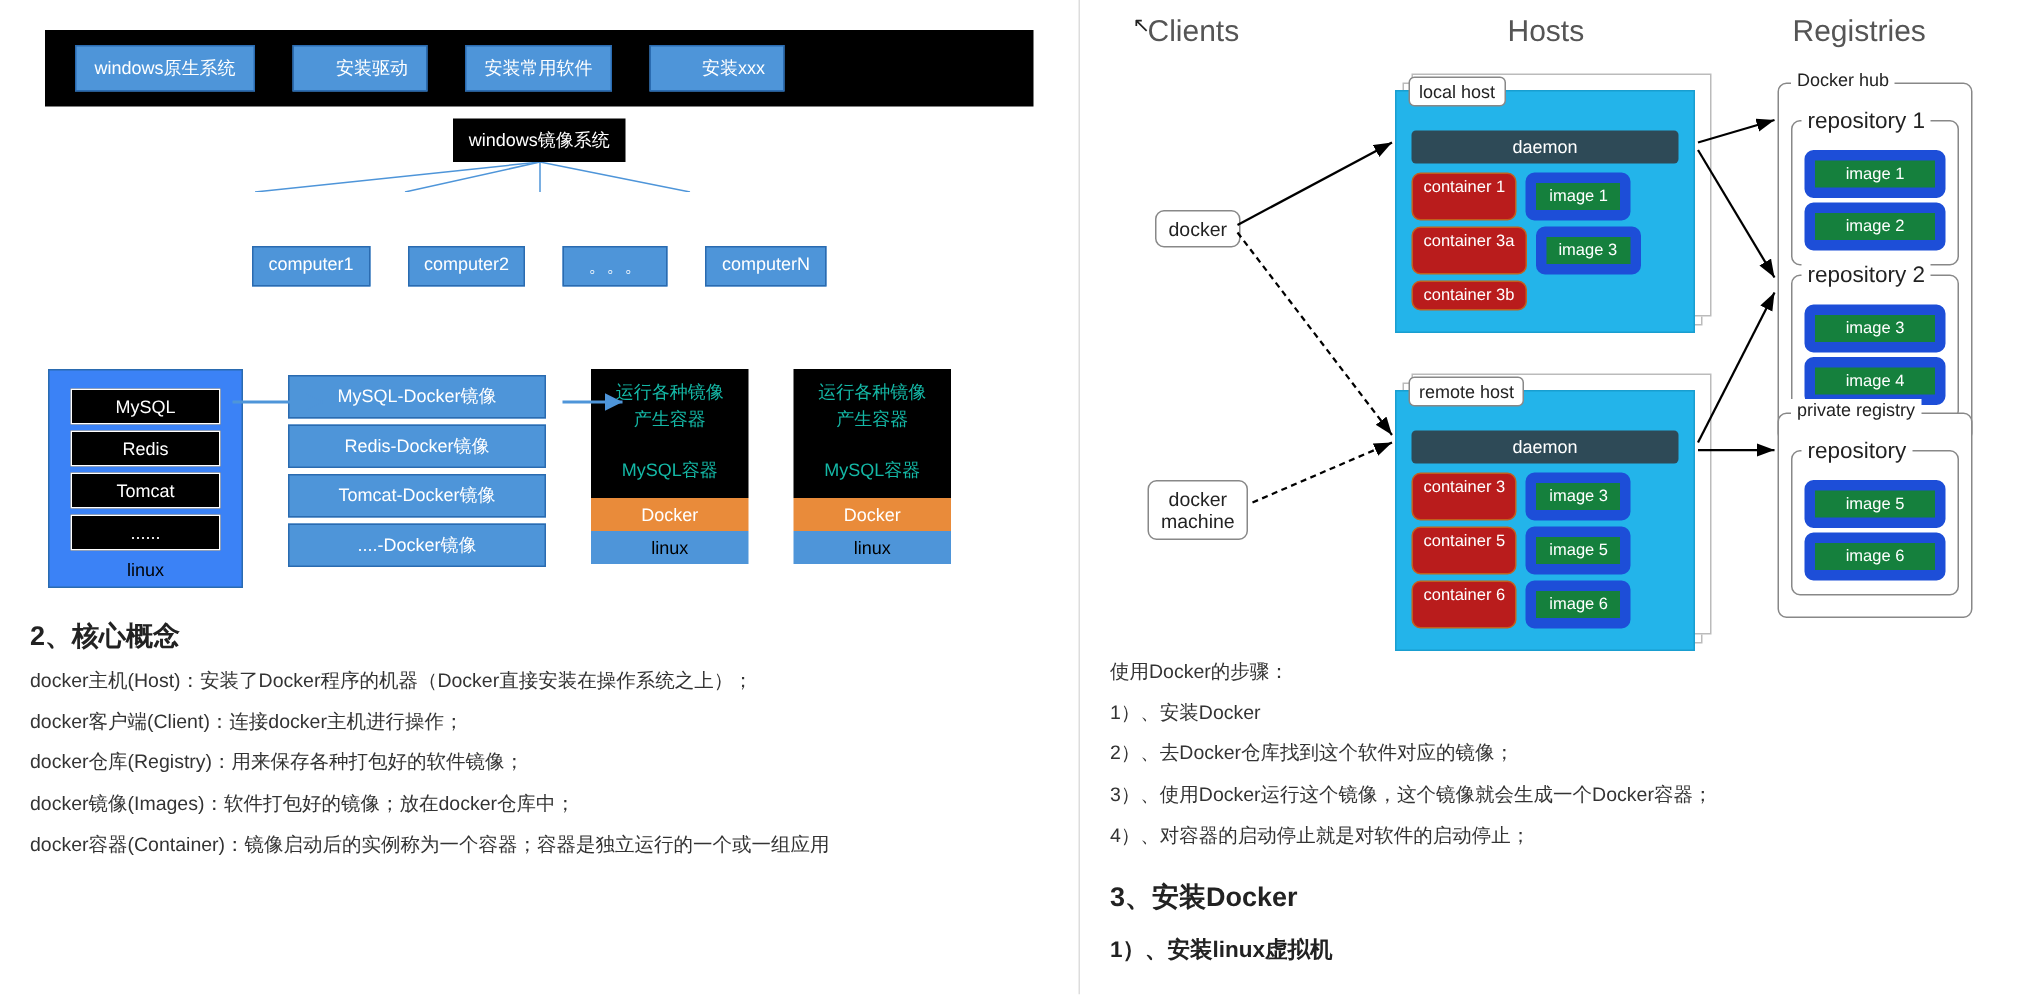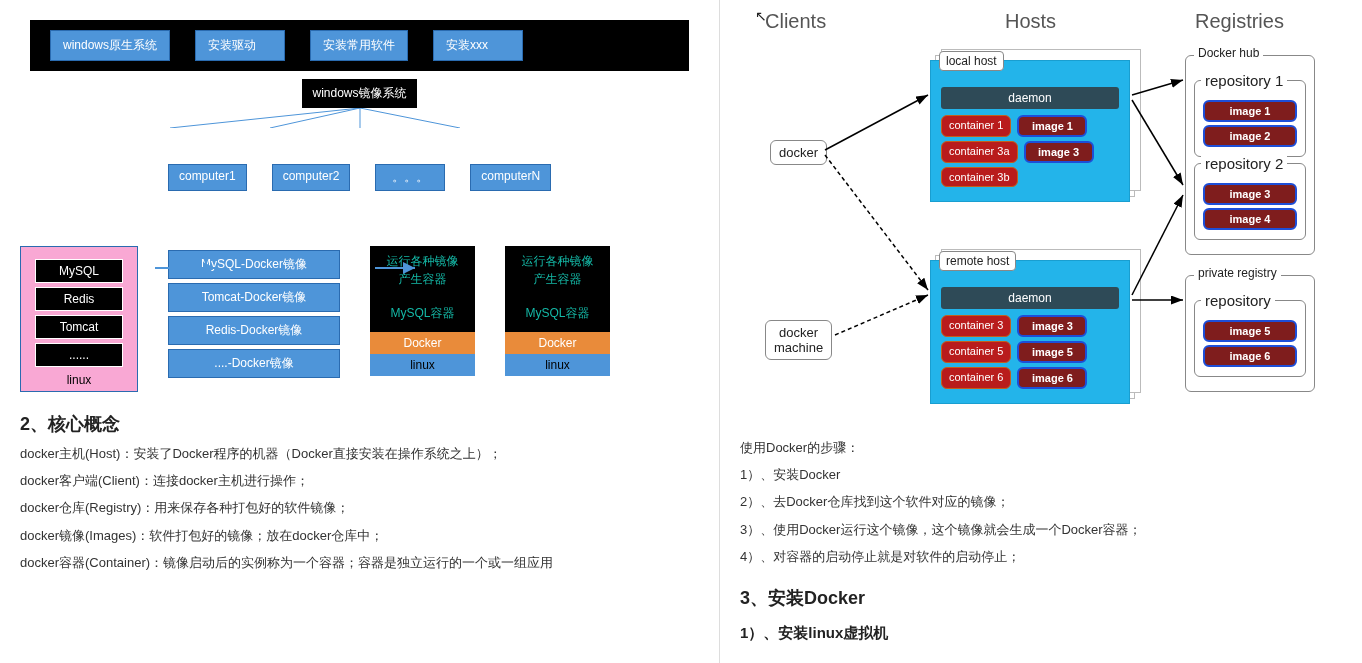--- a/index.html
+++ b/index.html
@@ -38,21 +38,21 @@
     display: flex;
     gap: 25px;
     justify-content: flex-start;
   }
   .bluebox {
     background: #4e95d9;
     border: 1px solid #2a6bb0;
     color: #fff;
     font-size: 12px;
     padding: 6px 12px;
-    text-align: left;
+    text-align: right;
     min-width: 90px;
   }
   .dg1-row2 {
     text-align: center;
     margin-top: 8px;
   }
   .blackbox {
     background: #000;
     color: #fff;
     display: inline-block;
@@ -78,25 +78,26 @@
 
   
   .dg2 {
     margin-top: 55px;
     display: flex;
     gap: 30px;
     align-items: flex-start;
     position: relative;
   }
   .stack-host {
-    background: #f9a8d4;
+    background: #3b82f6;
     border: 1px solid #2a6bb0;
     padding: 8px 14px 4px;
-    width: 118px;
+    width: 130px;
     text-align: center;
+    margin-left: 12px;
   }
   .stack-host .blackbox { display:block; margin:4px auto; min-width:80px; padding:4px 8px; border:1px solid #fff;}
   .stack-host .lbl { color:#000; margin-top:6px; font-size:12px; }
   .stack-images { width: 172px; }
   .stack-images .bluebox-sm { display:block; margin:4px 0; padding:5px; }
   .run-col { width: 105px; }
   .run-col .black-top { background:#000; color:#14b8a6; text-align:center; padding:6px 4px; font-size:12px; line-height:1.5; }
   .run-col .orange { background:#e98b3a; color:#fff; text-align:center; padding:4px; font-size:12px; }
   .run-col .blue-bot { background:#4e95d9; color:#000; text-align:center; padding:4px; font-size:12px; }
   .dg2 svg { position:absolute; top:0; left:0; pointer-events:none; }
@@ -114,21 +115,21 @@
     position:absolute;
     background:#23b4ea;
     border:1px solid #199ed0;
     padding:26px 10px 10px;
   }
   .hostbox .hlabel { position:absolute; top:-10px; left:8px; background:#fff; border:1px solid #888; border-radius:4px; padding:2px 6px; font-size:12px;}
   .daemon { background:#2e4a57; color:#fff; text-align:center; padding:4px; font-size:12px; border-radius:3px; margin-bottom:6px;}
   .chiprow { display:flex; gap:6px; margin:4px 0;}
   .chip { border-radius:6px; color:#fff; font-size:11px; padding:3px 7px; text-align:center; min-width:70px;}
   .chip.c-cont { background:#b91c1c; border:1px solid #c2601c;}
-  .chip.c-img  { background:#7f1d1d; border:2px solid #1d4ed8;font-weight:bold;}
+  .chip.c-img  { background:#15803d; border:7px solid #1d4ed8;}
   .stackshadow::before, .stackshadow::after {
     content:""; position:absolute; border:1px solid #bbb; background:#fff; z-index:-1;
   }
   .stackshadow::before { top:-6px; right:-6px; width:100%; height:100%; }
   .stackshadow::after  { top:-12px; right:-12px; width:100%; height:100%; }
 
   .regbox {
     position:absolute;
     border:1px solid #888;
     border-radius:6px;
@@ -194,22 +195,22 @@
       </svg>
       <div class="stack-host">
         <div class="blackbox">MySQL</div>
         <div class="blackbox">Redis</div>
         <div class="blackbox">Tomcat</div>
         <div class="blackbox">......</div>
         <div class="lbl">linux</div>
       </div>
       <div class="stack-images">
         <div class="bluebox-sm">MySQL-Docker镜像</div>
+        <div class="bluebox-sm">Redis-Docker镜像</div>
         <div class="bluebox-sm">Tomcat-Docker镜像</div>
-        <div class="bluebox-sm">Redis-Docker镜像</div>
         <div class="bluebox-sm">....-Docker镜像</div>
       </div>
       <div class="run-col">
         <div class="black-top" style="white-space: pre-line;">运行各种镜像
 产生容器</div>
         <div class="black-top" style="padding:10px 4px">MySQL容器</div>
         <div class="orange">Docker</div>
         <div class="blue-bot">linux</div>
       </div>
       <div class="run-col">

